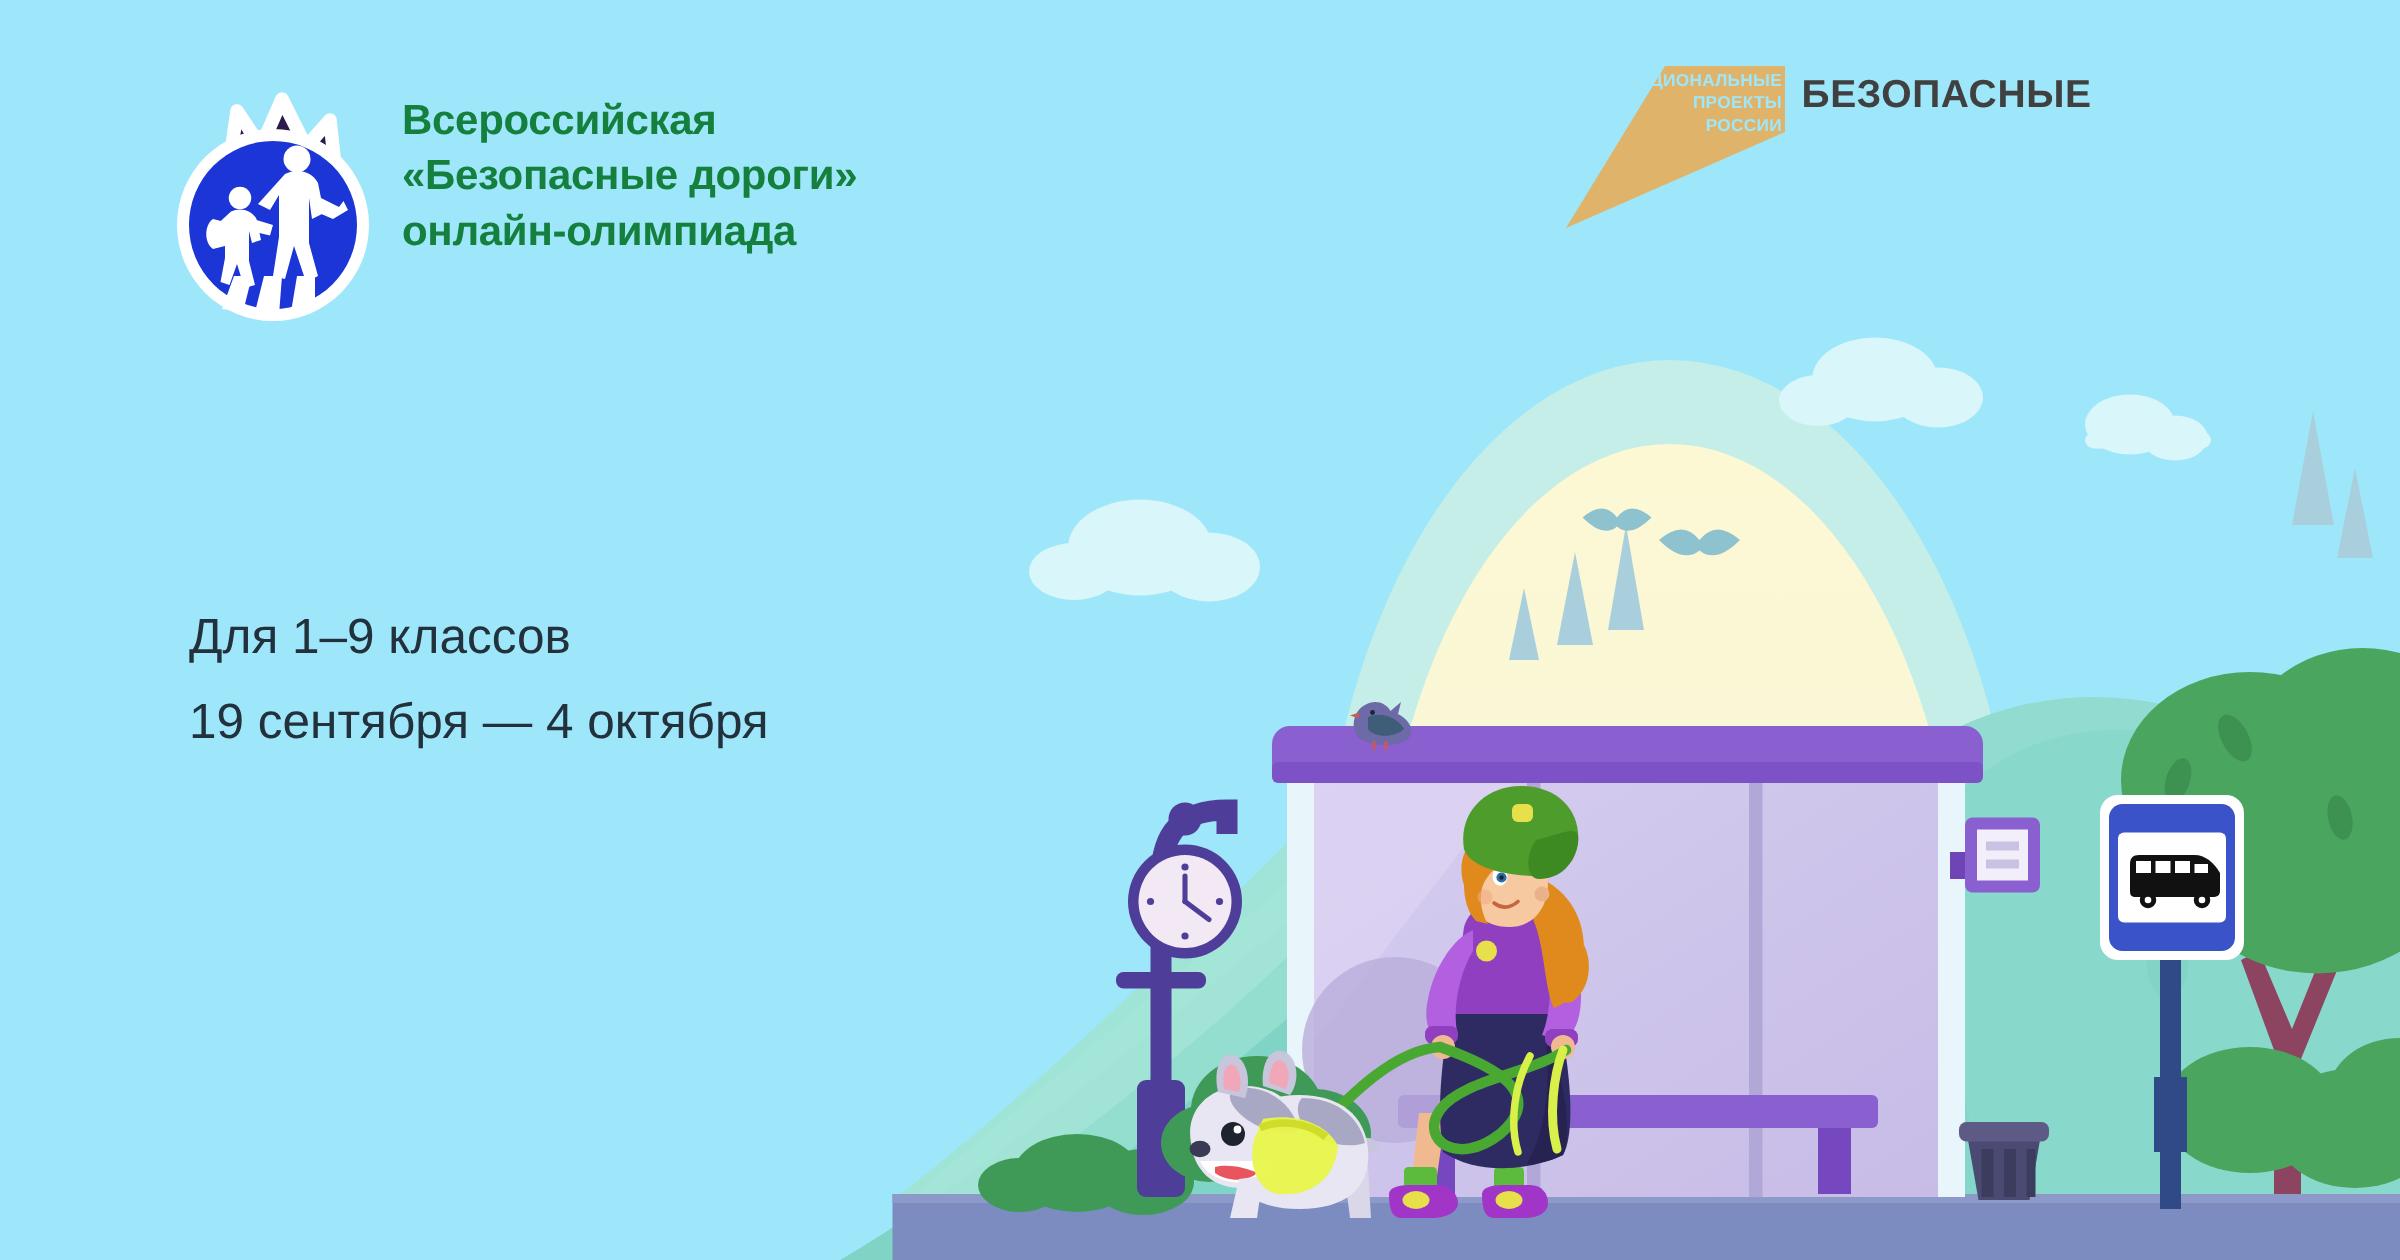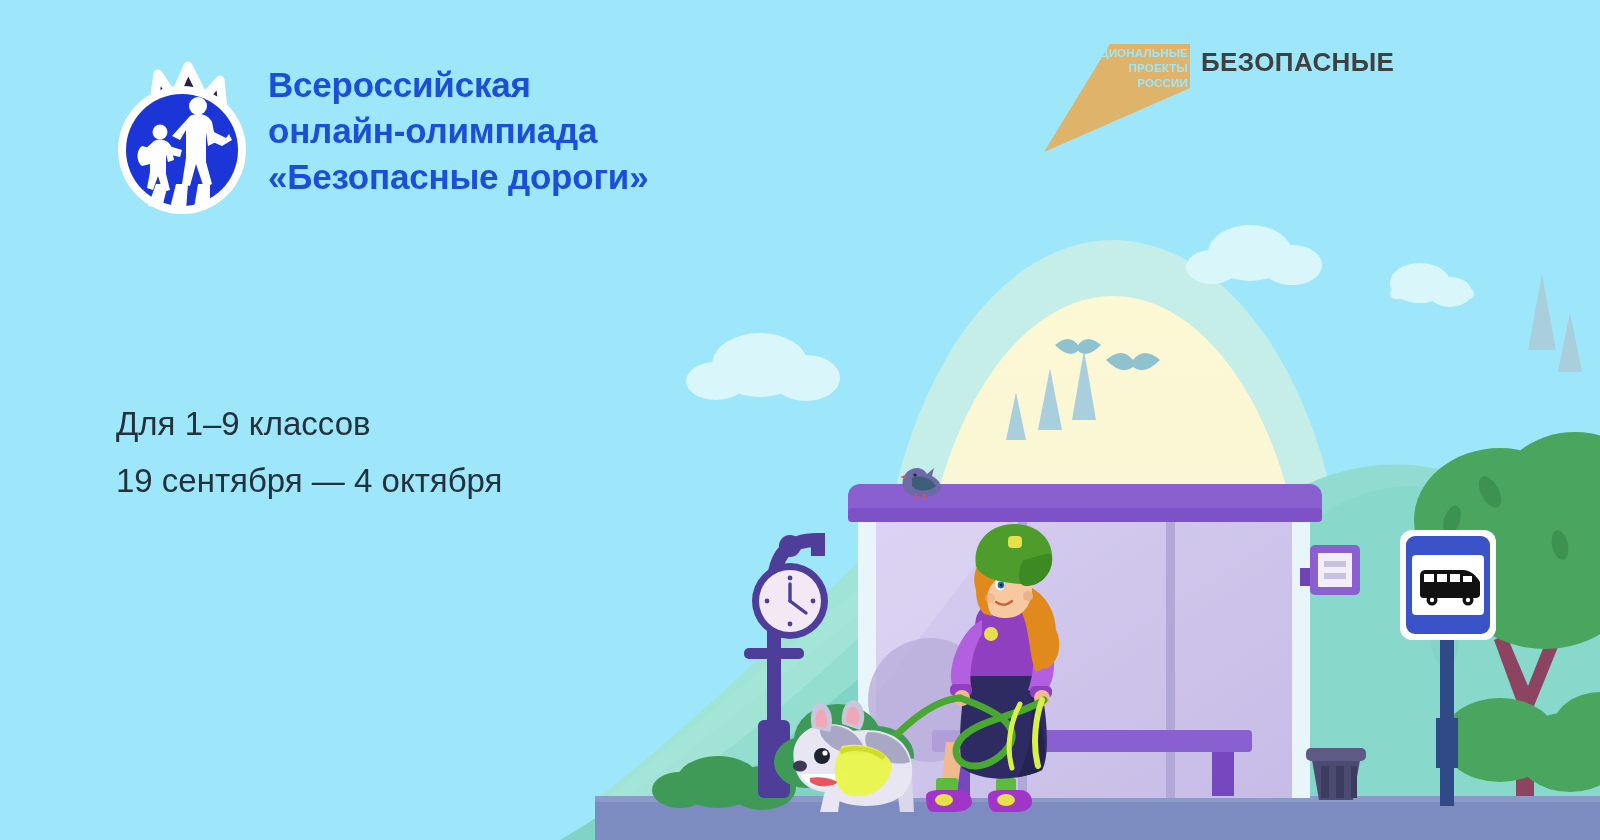--- a/index.html
+++ b/index.html
@@ -22,36 +22,36 @@
   
   #logo-block{
     position:absolute;left:112px;top:58px;
     width:140px;height:165px;
   }
   #logo-svg{display:block;}
   
   #headline{
     position:absolute;left:268px;top:62px;
     width:620px;
-    color:#1d4ed8;
-    font-size:35px;
+    color:#15803d;
+    font-size:28px;
     font-weight:bold;
     line-height:1.32;
     letter-spacing:-0.2px;
   }
   #headline .ln{display:block;white-space:nowrap;}
   
   #subtitle{
     position:absolute;left:116px;top:396px;
     color:#22313c;
     font-size:33px;
     line-height:1.72;
     font-weight:400;
   }
-  #subtitle .ln{display:block;white-space:nowrap;}
+  #subtitle .ln{display:block;white-space:nowrap;margin-left:10px;}
   
   #np-logo{
     position:absolute;left:1038px;top:40px;
     width:560px;height:115px;
   }
   #np-wedge{position:absolute;left:0;top:0;}
   #np-text{
     position:absolute;left:163px;top:7px;
     color:#404040;
     font-size:26px;
@@ -349,22 +349,22 @@
         <circle cx="48" cy="74" r="7.5"></circle>
         <path d="M42,83 C48,80 56,82 59,88 L62,102 L56,104 L54,96 L54,116 L58,132 L51,134 L46,118 L41,132 L35,130 L38,114 L38,94 L34,100 L28,96 Z"></path>
         <path d="M57,88 L70,92 L68,99 L55,96 Z"></path>
         <path d="M30,88 C24,92 24,104 30,108 L38,106 L38,90 Z"></path>
       </g>
     </svg>
   </div>
 
   <div id="headline">
     <span class="ln">Всероссийская</span>
+    <span class="ln">«Безопасные дороги»</span>
     <span class="ln">онлайн-олимпиада</span>
-    <span class="ln">«Безопасные дороги»</span>
   </div>
 
   <div id="subtitle">
     <span class="ln">Для 1–9 классов</span>
     <span class="ln">19 сентября — 4 октября</span>
   </div>
 
   <div id="np-logo">
     <svg id="np-wedge" width="160" height="115" viewBox="0 0 160 115" aria-hidden="true">
       <path d="M72,4 L152,4 L152,48 L6,112 Z" fill="#dfb369"></path>

